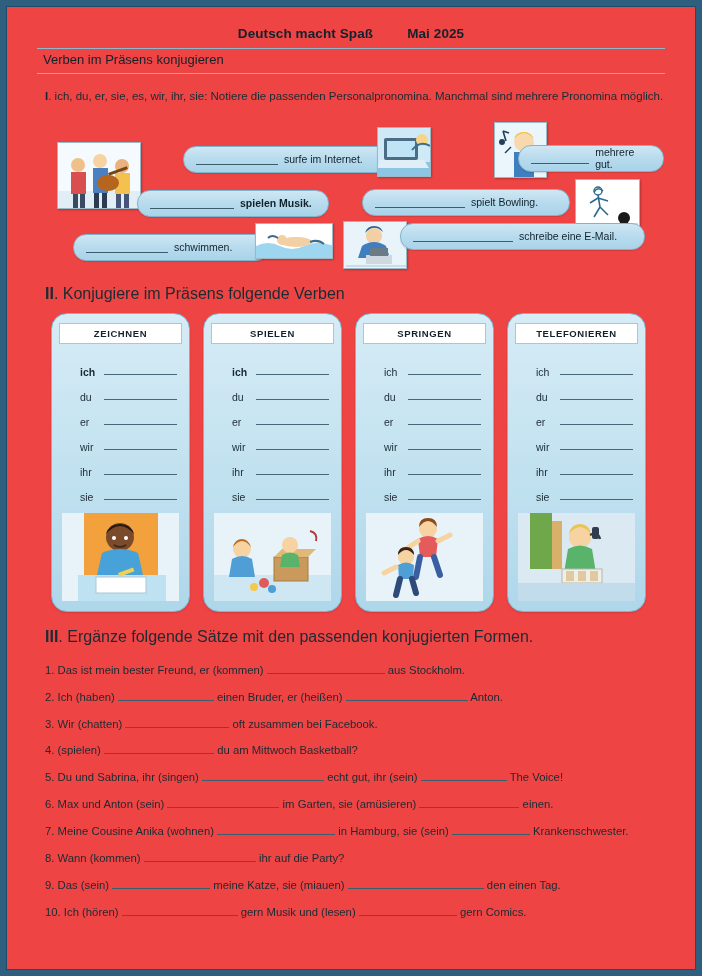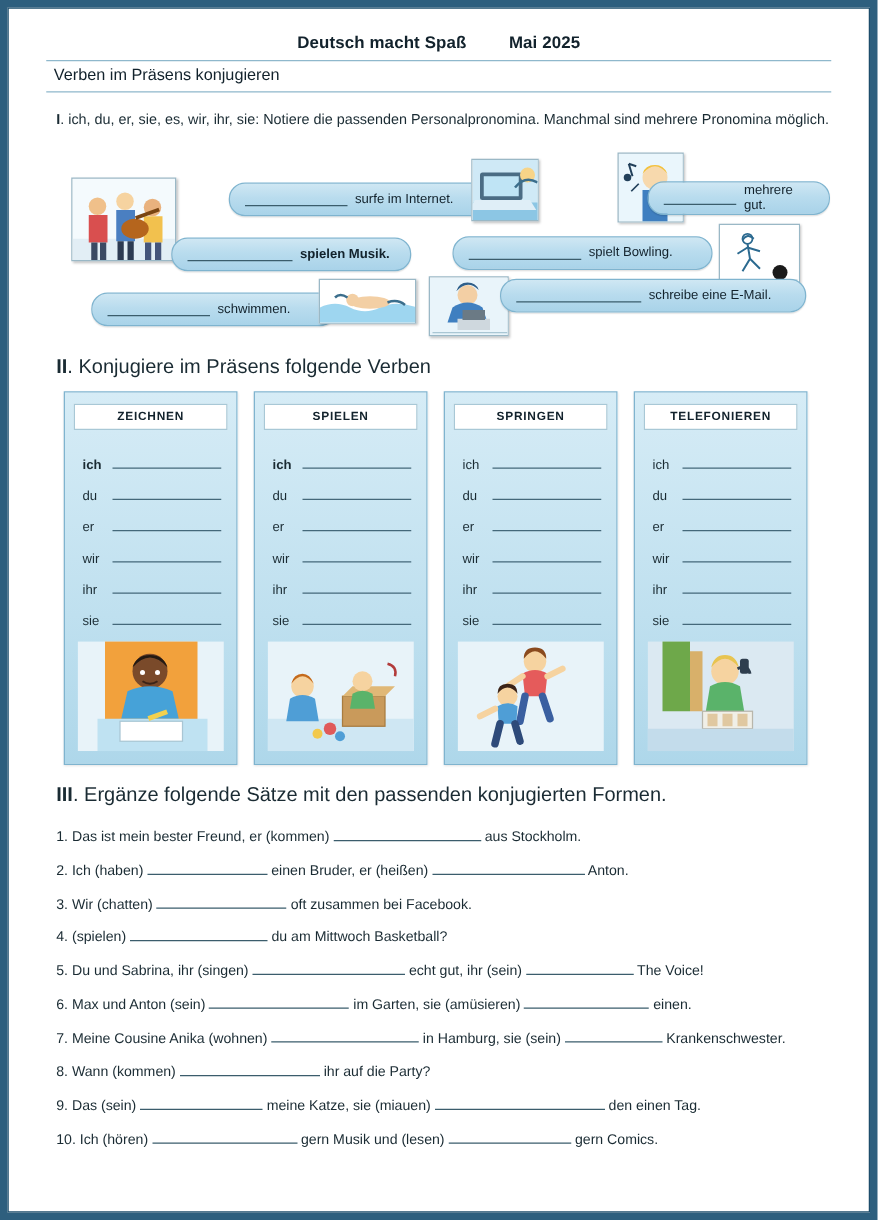--- a/index.html
+++ b/index.html
@@ -8,21 +8,21 @@
     width: 702px;
     height: 976px;
     background: #2e5f7e;
     font-family: "Liberation Sans", sans-serif;
     overflow: hidden;
   }
   .page {
     position: absolute;
     left: 6px; top: 6px;
     width: 690px; height: 964px;
-    background: #ffffff;
+    background: #ef4444;
     border: 1px solid #1d4d6b;
     overflow: hidden;
   }
   
   .hdr {
     text-align: center;
     font-size: 13.5px;
     font-weight: bold;
     color: #12222c;
     padding-top: 19px;
@@ -91,36 +91,36 @@
   
   .cards {
     display: flex;
     gap: 13px;
     margin: 10px 38px 0 44px;
   }
   .card {
     width: 139px;
     background: linear-gradient(to bottom,#d6ecf6 0%,#bfe0ef 60%,#aed7ea 100%);
     border: 1px solid #7fb4cf;
-    border-radius: 0;
+    border-radius: 16px;
     padding: 7px 0 0 0;
     box-shadow: 0 1px 2px rgba(0,0,0,.13);
   }
   .card-title {
     background: #ffffff;
     border: 1px solid #a8c8d6;
     margin: 2px 7px 0 7px;
     text-align: center;
     font-size: 9.5px;
     font-weight: bold;
     letter-spacing: .6px;
     color: #12222c;
     padding: 4px 0;
   }
-  .rows { padding: 9px 12px 6px 14px; }
+  .rows { padding: 9px 12px 6px 28px; }
   .row {
     display: flex;
     align-items: flex-end;
     font-size: 10.5px;
     color: #1a2b33;
     height: 25px;
   }
   .row .pron { width: 22px; }
   .row .pron.bold { font-weight: bold; }
   .row .line {

